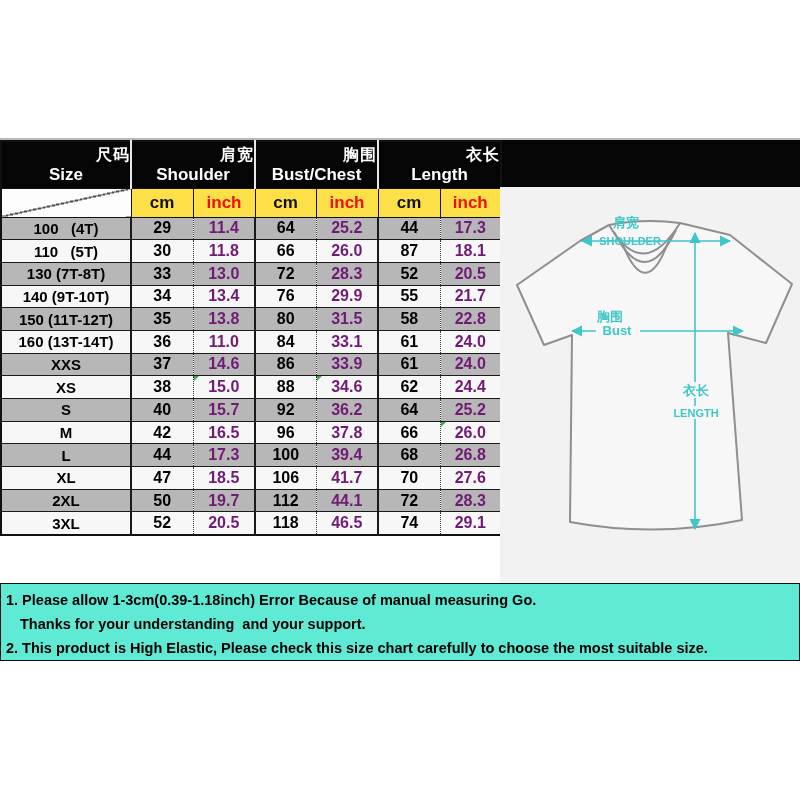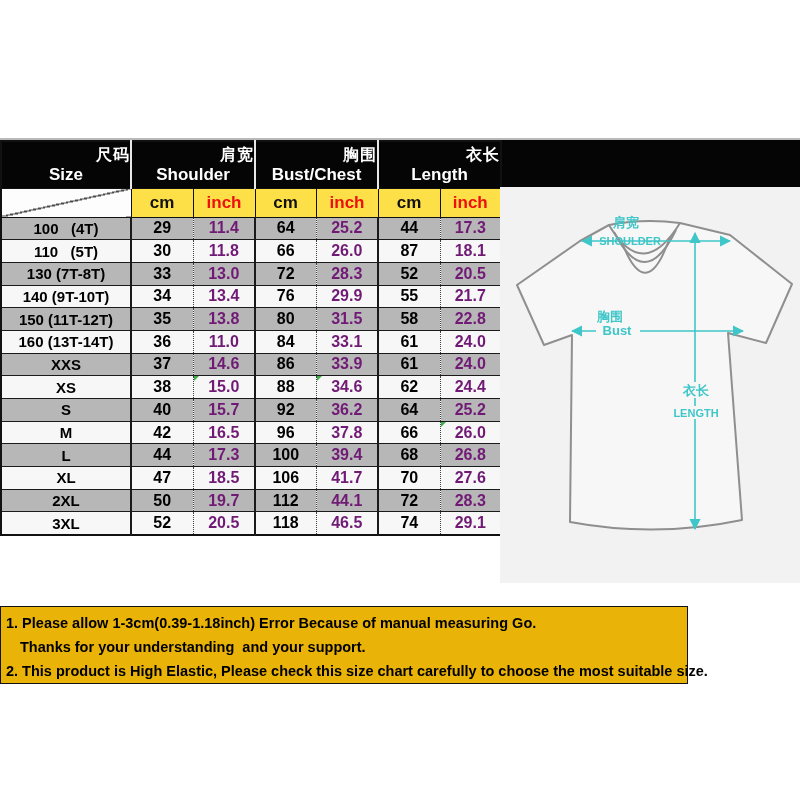--- a/index.html
+++ b/index.html
@@ -37,22 +37,22 @@
   tbody td.inch{color:#701a75;}
   .green-flag{position:absolute;left:0;top:0;width:0;height:0;
               border-top:5px solid #3fae4a;border-right:5px solid transparent;}
 
   
   .shirt-panel{position:absolute;left:500px;top:187px;width:300px;height:396px;background:#f2f2f2;}
   .shirt-panel svg{display:block;}
   .cyan-label{font-family:"Liberation Sans","DejaVu Sans",sans-serif;font-weight:bold;}
 
   
-  .notes{position:absolute;left:0;top:583px;width:688px;height:78px;box-sizing:border-box;
-         background:#eab308;border:1px solid #111;padding:4px 0 0 5px;margin-top:23px;}
+  .notes{position:absolute;left:0;top:583px;width:800px;height:78px;box-sizing:border-box;
+         background:#5eead4;border:1px solid #111;padding:4px 0 0 5px;}
   .note-line{font-size:14.5px;font-weight:bold;color:#000;line-height:24px;white-space:pre;}
   .note-line.indent{padding-left:14px;}
 </style>
 </head>
 <body>
 
 <div id="canvas">
 
   <div class="black-band"></div>
 

